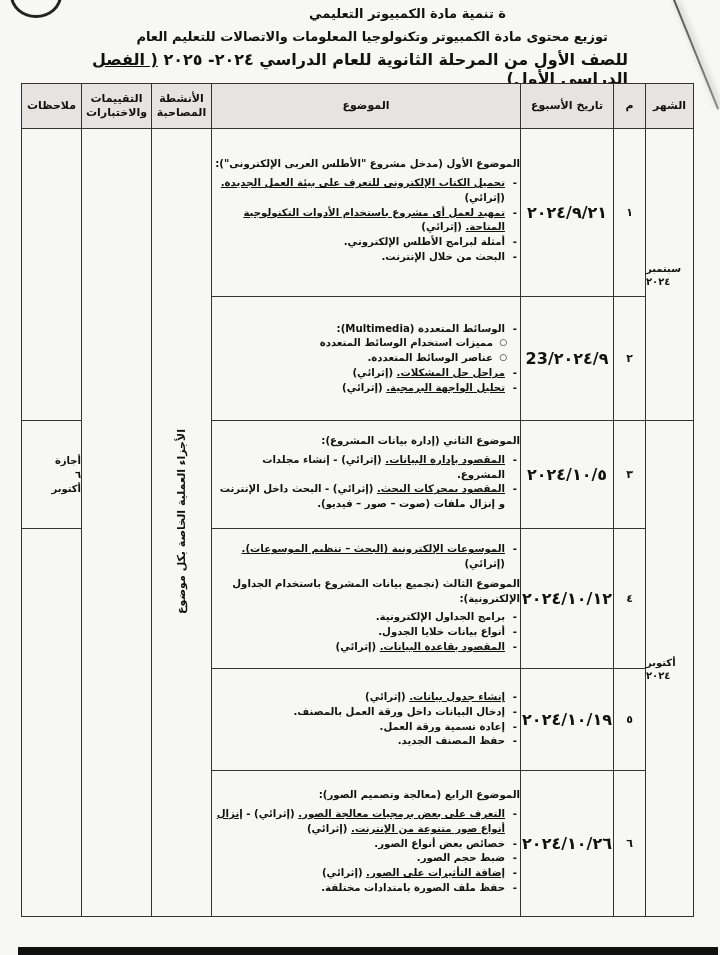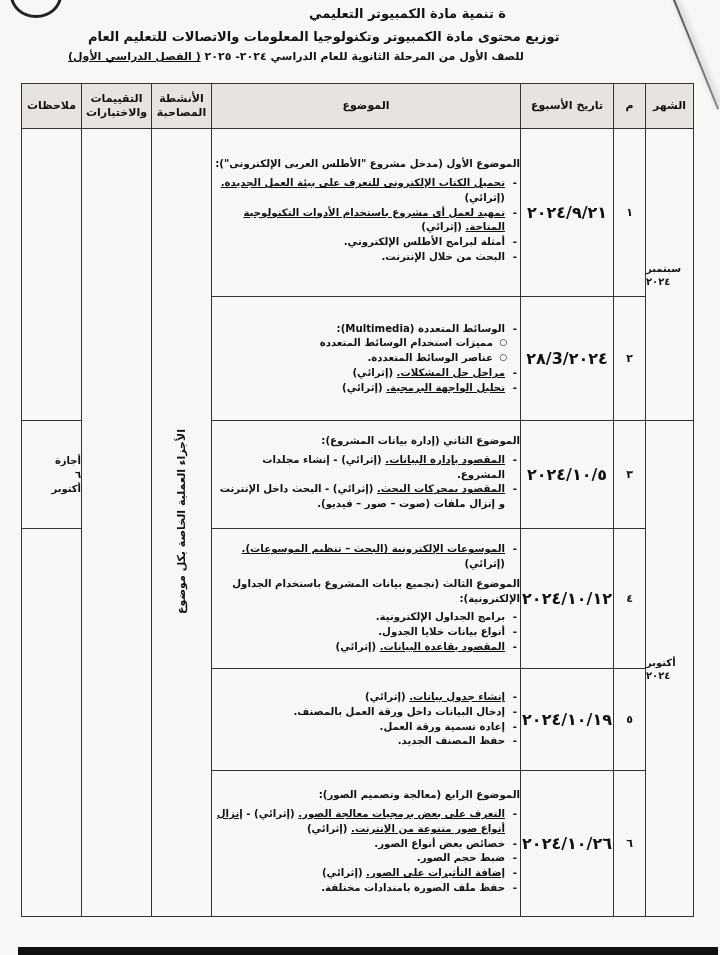--- a/index.html
+++ b/index.html
@@ -20,25 +20,25 @@
     background: linear-gradient(#555, #888);
     transform: rotate(-22deg); transform-origin: top left;
     box-shadow: 2px 0 6px rgba(0,0,0,0.35);
   }
   .hdr1 {
     position: absolute; right: 222px; top: 6px; width: 400px;
     direction: rtl; text-align: right; font-size: 13px; font-weight: bold;
   }
   .hdr2 {
     position: absolute; left: 80px; top: 29px; width: 520px;
-    direction: rtl; text-align: left; font-size: 13px; font-weight: bold;
+    direction: rtl; text-align: right; font-size: 13px; font-weight: bold;
   }
   .hdr3 {
     position: absolute; left: 60px; top: 50px; width: 560px;
-    direction: rtl; text-align: left; font-size: 11px; font-weight: bold;
+    direction: rtl; text-align: right; font-size: 16px; font-weight: bold;
   }
   .hdr3 .u { text-decoration: underline; }
 
   table.plan {
     position: absolute; left: 13px; top: 83px;
     border-collapse: collapse; direction: rtl;
     table-layout: fixed; width: 672px;
     font-size: 10px;
   }
   table.plan td, table.plan th { border: 1.4px solid #333; padding: 0; vertical-align: middle; }
@@ -125,21 +125,21 @@
         </td>
         <td class="activity" rowspan="6">
           <span class="vtext">الأجزاء العملية الخاصة بكل موضوع</span>
         </td>
         <td rowspan="6"></td>
         <td rowspan="2"></td>
       </tr>
 
       <tr style="height:124px">
         <td class="num">٢</td>
-        <td class="date">٢٠٢٤/3/٢٨</td>
+        <td class="date">٢٠٢٤/٩/23</td>
         <td class="topic">
           <ul>
             <li class="dash"><span>الوسائط المتعددة (Multimedia):</span></li>
             <li class="circ"><span>مميزات استخدام الوسائط المتعددة</span></li>
             <li class="circ"><span>عناصر الوسائط المتعددة.</span></li>
             <li class="dash"><span class="u">مراحل حل المشكلات.</span><span> (إثرائي)</span></li>
             <li class="dash"><span class="u">تحليل الواجهة البرمجية.</span><span> (إثرائي)</span></li>
           </ul>
         </td>
       </tr>

